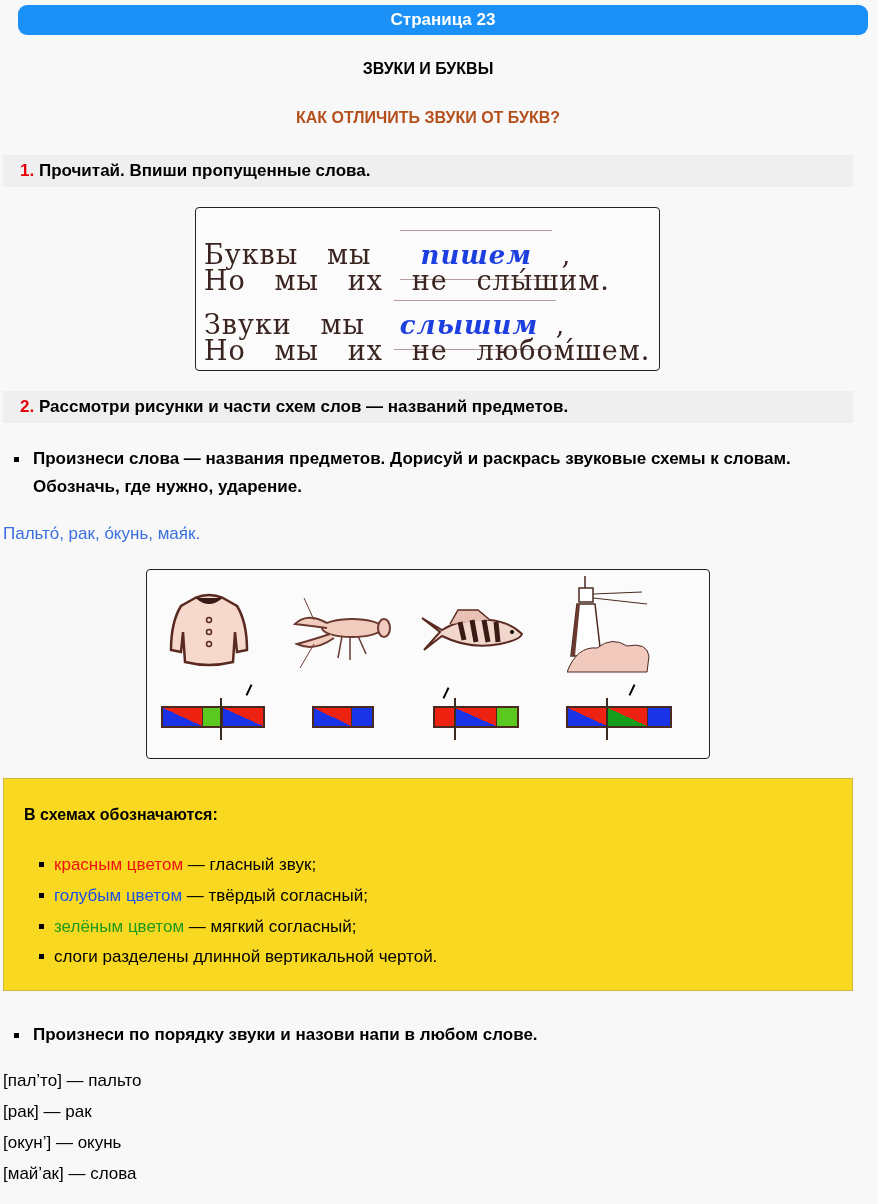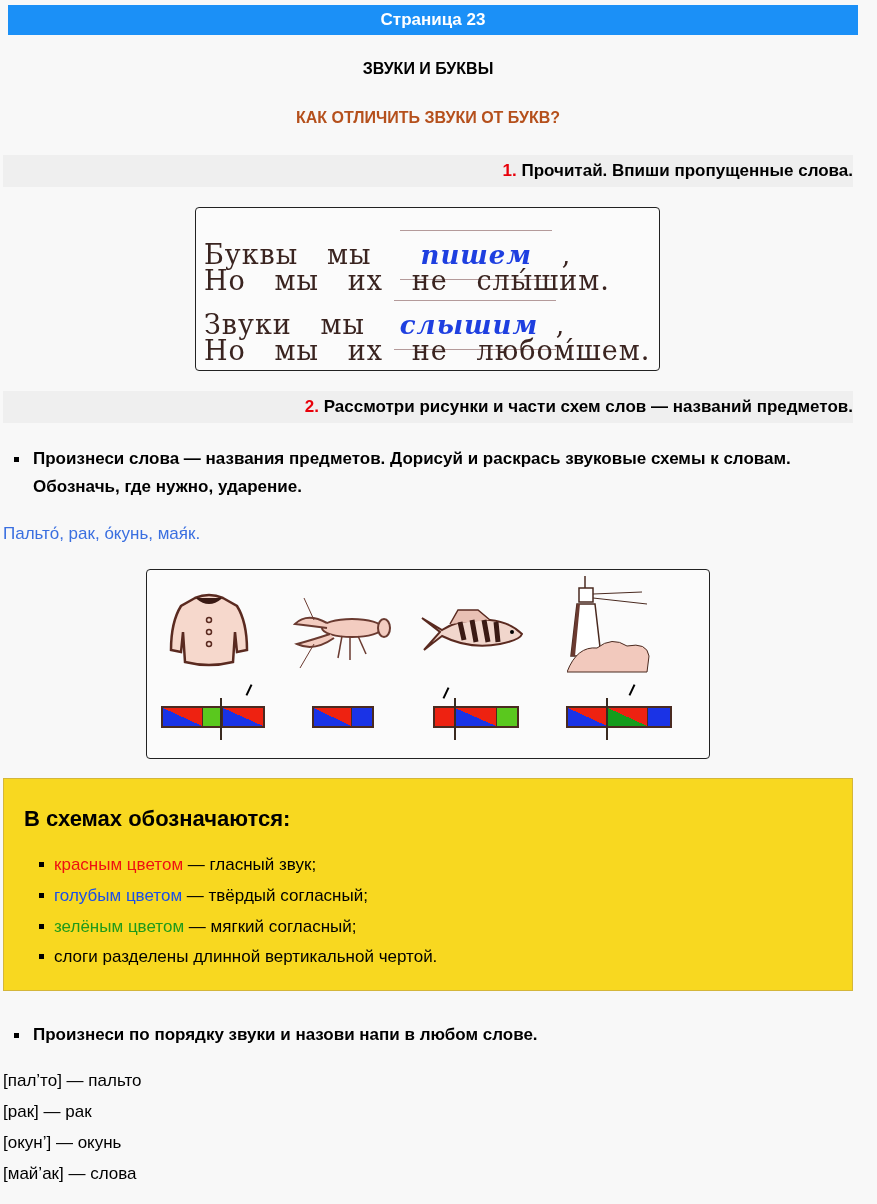--- a/index.html
+++ b/index.html
@@ -4,33 +4,33 @@
 <style>
   html, body { margin: 0; padding: 0; }
   body {
     width: 877px; height: 1204px; overflow: hidden;
     background: #f8f8f8;
     font-family: "Liberation Sans", sans-serif;
     color: #000;
     position: relative;
   }
   .page-header {
-    position: absolute; left: 8px; top: 5px; width: 850px; height: 30px;
+    position: absolute; left: 18px; top: 5px; width: 850px; height: 30px;
     background: #1b90f7; color: #fff; font-weight: bold; font-size: 17px;
-    text-align: center; line-height: 30px;
+    text-align: center; line-height: 30px; border-radius: 9px;
   }
   .title {
     position: absolute; left: 3px; width: 850px; text-align: center;
     font-weight: bold; font-size: 16px;
   }
   .title.main { top: 60px; }
   .title.sub { top: 109px; color: #b5501c; font-size: 16px; }
   .task-bar {
     position: absolute; left: 3px; width: 850px; height: 32px;
-    background: #efefef; font-weight: bold; font-size: 17px; line-height: 32px; text-align: right;
+    background: #efefef; font-weight: bold; font-size: 17px; line-height: 32px;
   }
   .task-bar .num { color: #e8000a; margin-left: 17px; }
   .task1 { top: 155px; }
   .task2 { top: 391px; }
 
   .poem-box {
     position: absolute; left: 195px; top: 207px; width: 463px; height: 162px;
     border: 1.5px solid #222; border-radius: 4px; background: #fbfbfb;
     font-family: "DejaVu Serif", "Liberation Serif", serif; color: #3a2420;
     font-size: 27px;
@@ -73,21 +73,21 @@
   .cell.red { background: #ee2211; }
   .cell.blue { background: #1a33e6; }
   .cell.lgreen { background: #5ac81e; }
   .divider { position: absolute; width: 2px; background: #3a2a20; top: -10px; height: 42px; }
   .accent { position: absolute; width: 2px; height: 12px; background: #000; transform: rotate(25deg); }
 
   .legend-box {
     position: absolute; left: 3px; top: 778px; width: 850px; height: 213px;
     background: #f8d820; border: 1px solid #d4b63a; box-sizing: border-box;
   }
-  .legend-title { position: absolute; left: 20px; top: 27px; font-weight: bold; font-size: 22px; }
+  .legend-title { position: absolute; left: 20px; top: 27px; font-weight: bold; font-size: 16px; }
   .legend-item { position: absolute; left: 35px; font-size: 17px; }
   .legend-item .sq { position: absolute; left: 0; top: 7px; width: 5px; height: 5px; background: #000; }
   .legend-item .txt { margin-left: 15px; white-space: nowrap; }
   .c-red { color: #ee1111; }
   .c-blue { color: #1a4fe8; }
   .c-green { color: #1f9a1a; }
 
   .answer-line { position: absolute; left: 3px; font-size: 17px; }
 </style>
 </head>

